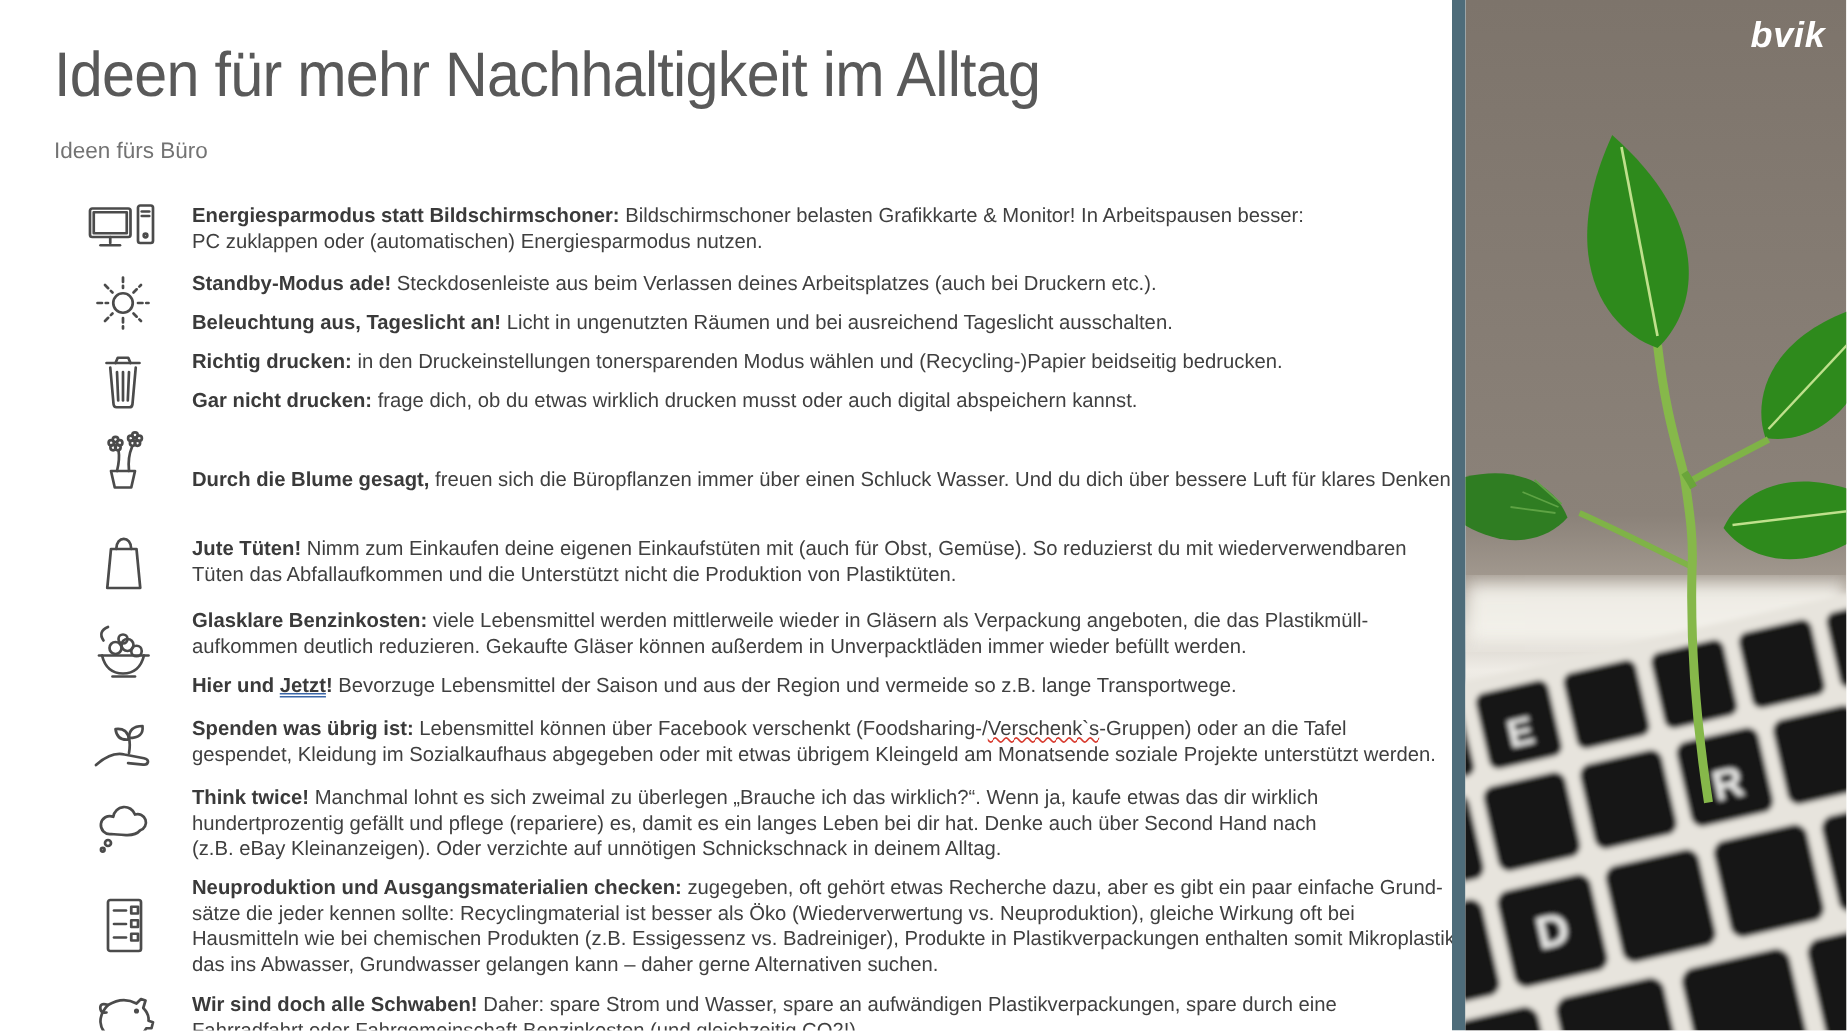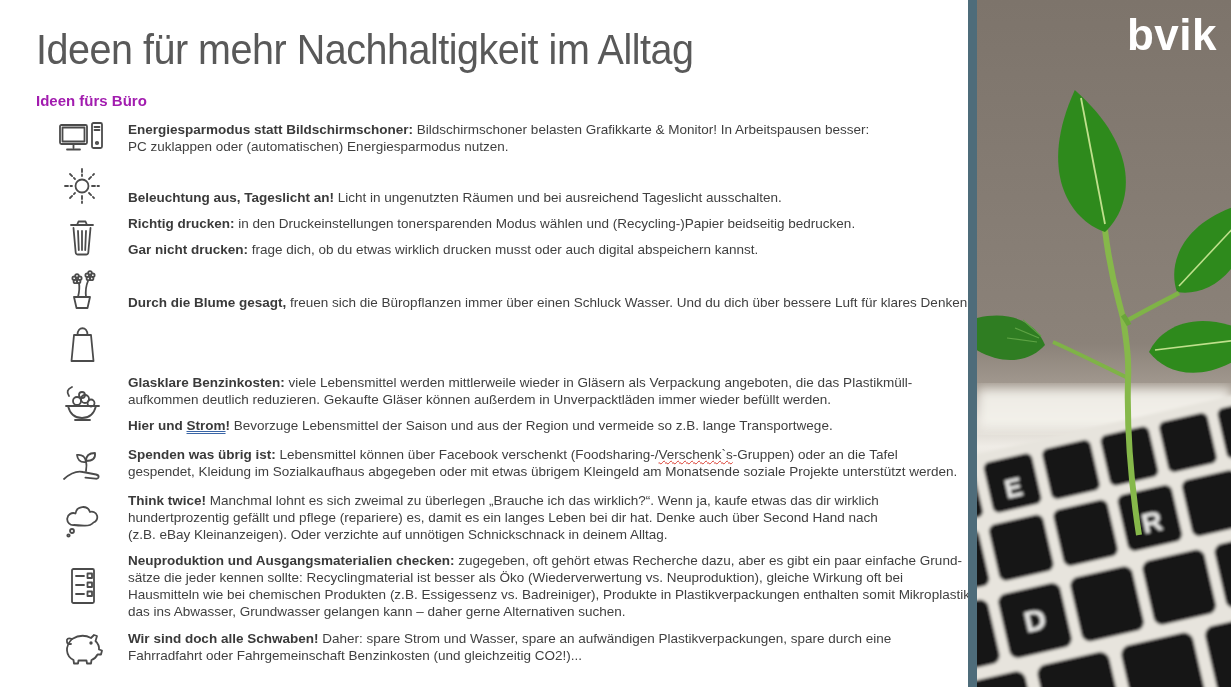--- a/index.html
+++ b/index.html
@@ -17,28 +17,28 @@
     font-weight: 400;
     color: #595959;
     letter-spacing: -0.5px;
     transform: scaleX(.94);
     transform-origin: left center;
     white-space: nowrap;
   }
   .section-heading {
     margin: 18px 0 0 36px;
     font-size: 15px;
-    font-weight: 700;
-    color: #a21caf;
+    font-weight: 400;
+    color: #737373;
   }
   .section-items {
     display: grid;
     grid-template-columns: 92px 845px;
     row-gap: 9px;
-    margin: 10px 0 0 36px;
+    margin: 24px 0 0 36px;
   }
   .icon-cell { grid-column: 1; justify-self: center; align-self: center; line-height: 0; }
   .icon-cell svg { stroke: #4b4b4b; fill: none; stroke-width: 1.8; stroke-linecap: round; stroke-linejoin: round; }
   .item-text {
     grid-column: 2;
     align-self: center;
     font-size: 13.5px;
     line-height: 17px;
     color: #3f3f3f;
     white-space: pre-line;
@@ -47,23 +47,24 @@
   .r1{grid-row:1} .r2{grid-row:2} .r3{grid-row:3} .r4{grid-row:4} .r5{grid-row:5} .r6{grid-row:6} .r7{grid-row:7}
   .ir1{grid-row:1} .ir2s{grid-row:2 / span 2} .ir4s{grid-row:4 / span 2} .ir6s{grid-row:6 / span 2}
   .ir4{grid-row:4} .ir5{grid-row:5} .ir6{grid-row:6} .ir7{grid-row:7}
   .u-double { text-decoration: underline double #3a66a7; text-decoration-thickness: 1px; }
   .u-wavy { text-decoration: underline wavy #d83a2e; text-decoration-thickness: 1px; }
   .divider-strip { position: absolute; left: 968px; top: 0; width: 9px; height: 687px; background: #4e6c7a; }
   .photo-panel { position: absolute; left: 977px; top: 0; width: 254px; height: 687px; }
   .photo-panel svg { display: block; }
   .brand-logo {
     position: absolute; top: 10px; right: 14px;
-    font-size: 44px; font-weight: 700; color: #ffffff;
+    font-size: 24px; font-weight: 700; color: #ffffff;
     letter-spacing: 0.5px;
     font-family: "Liberation Sans", sans-serif;
+    font-style: italic;
   }
 </style>
 </head>
 <body>
 
 <div class="content">
   <h1 class="page-title">Ideen für mehr Nachhaltigkeit im Alltag</h1>
 
   <h2 class="section-heading">Ideen fürs Büro</h2>
   <div class="section-items">
@@ -85,20 +86,21 @@
             <line x1="20" y1="3" x2="20" y2="10"></line>
             <line x1="20" y1="30" x2="20" y2="37"></line>
             <line x1="3" y1="20" x2="10" y2="20"></line>
             <line x1="30" y1="20" x2="37" y2="20"></line>
             <line x1="8" y1="8" x2="13" y2="13"></line>
             <line x1="27" y1="27" x2="32" y2="32"></line>
             <line x1="8" y1="32" x2="13" y2="27"></line>
             <line x1="27" y1="13" x2="32" y2="8"></line>
           </g>
         </svg></div>
+    <p class="item-text r2"><b>Standby-Modus ade!</b><span> Steckdosenleiste aus beim Verlassen deines Arbeitsplatzes (auch bei Druckern etc.).</span></p>
     <p class="item-text r3"><b>Beleuchtung aus, Tageslicht an!</b><span> Licht in ungenutzten Räumen und bei ausreichend Tageslicht ausschalten.</span></p>
     <div class="icon-cell ir4s"><svg width="38" height="42" viewBox="0 0 38 42">
           <path d="M8 9 h22"></path>
           <path d="M14 9 l1.5-3.5 h7 L24 9"></path>
           <path d="M10.5 12 l2.2 24.5 q0.2 2 2 2 h8.6 q1.8 0 2-2 L27.5 12"></path>
           <line x1="15" y1="15" x2="15.8" y2="34"></line>
           <line x1="19" y1="15" x2="19" y2="34"></line>
           <line x1="23" y1="15" x2="22.2" y2="34"></line>
         </svg></div>
     <p class="item-text r4"><b>Richtig drucken:</b><span> in den Druckeinstellungen tonersparenden Modus wählen und (Recycling-)Papier beidseitig bedrucken.</span></p>
@@ -123,33 +125,35 @@
           </g>
         </svg></div>
     <p class="item-text r7"><b>Durch die Blume gesagt,</b><span> freuen sich die Büropflanzen immer über einen Schluck Wasser. Und du dich über bessere Luft für klares Denken!</span></p>
   </div>
 
   <div class="section-items">
     <div class="icon-cell ir1"><svg width="38" height="44" viewBox="0 0 38 44">
           <path d="M11 14 h17 l2.5 26 h-22 z"></path>
           <path d="M14.5 14 c0-9 10-9 10 0"></path>
         </svg></div>
+    <p class="item-text r1"><b>Jute Tüten!</b><span> Nimm zum Einkaufen deine eigenen Einkaufstüten mit (auch für Obst, Gemüse). So reduzierst du mit wiederverwendbaren
+Tüten das Abfallaufkommen und die Unterstützt nicht die Produktion von Plastiktüten.</span></p>
     <div class="icon-cell ir2s"><svg width="44" height="40" viewBox="0 0 44 40">
           <path d="M9 12 q-4-6 3-9"></path>
           <circle cx="17" cy="17" r="4"></circle>
           <circle cx="25" cy="15" r="4"></circle>
           <circle cx="31" cy="19" r="3.5"></circle>
           <circle cx="22" cy="11" r="3"></circle>
           <path d="M6 22 h33"></path>
           <path d="M8 22 q3 12 14 12 t14-12"></path>
           <path d="M15 36 h15"></path>
         </svg></div>
     <p class="item-text r2"><b>Glasklare Benzinkosten:</b><span> viele Lebensmittel werden mittlerweile wieder in Gläsern als Verpackung angeboten, die das Plastikmüll-
 aufkommen deutlich reduzieren. Gekaufte Gläser können außerdem in Unverpacktläden immer wieder befüllt werden.</span></p>
-    <p class="item-text r3"><b><span>Hier und </span><span class="u-double">Strom</span><span>!</span></b><span> Bevorzuge Lebensmittel der Saison und aus der Region und vermeide so z.B. lange Transportwege.</span></p>
+    <p class="item-text r3"><b><span>Hier und </span><span class="u-double">Jetzt</span><span>!</span></b><span> Bevorzuge Lebensmittel der Saison und aus der Region und vermeide so z.B. lange Transportwege.</span></p>
     <div class="icon-cell ir4"><svg width="44" height="40" viewBox="0 0 44 40">
           <path d="M4 36 q10-9 19-7 l13 2.5 q3 .7 2.6 2.6 q-.4 1.9-3.2 1.6 l-10-1"></path>
           <path d="M26 28 q1-6 0-10"></path>
           <path d="M26 19 q-8 1-9-7 q8-1 9 7z"></path>
           <path d="M26 18 q0-8 9-8 q1 8-9 8z"></path>
         </svg></div>
     <p class="item-text r4"><b>Spenden was übrig ist:</b><span> Lebensmittel können über Facebook verschenkt (Foodsharing-/</span><span class="u-wavy">Verschenk`s</span><span>-Gruppen) oder an die Tafel
 gespendet, Kleidung im Sozialkaufhaus abgegeben oder mit etwas übrigem Kleingeld am Monatsende soziale Projekte unterstützt werden.</span></p>
     <div class="icon-cell ir5"><svg width="40" height="42" viewBox="0 0 40 42">
           <path d="M12 28 a6 6 0 1 1 1.5-11.5 a7.5 7.5 0 0 1 14.5-1.5 a5.5 5.5 0 1 1 3.5 10.5 q-3 3.5-9.5 3.2 t-10-0.7z"></path>

